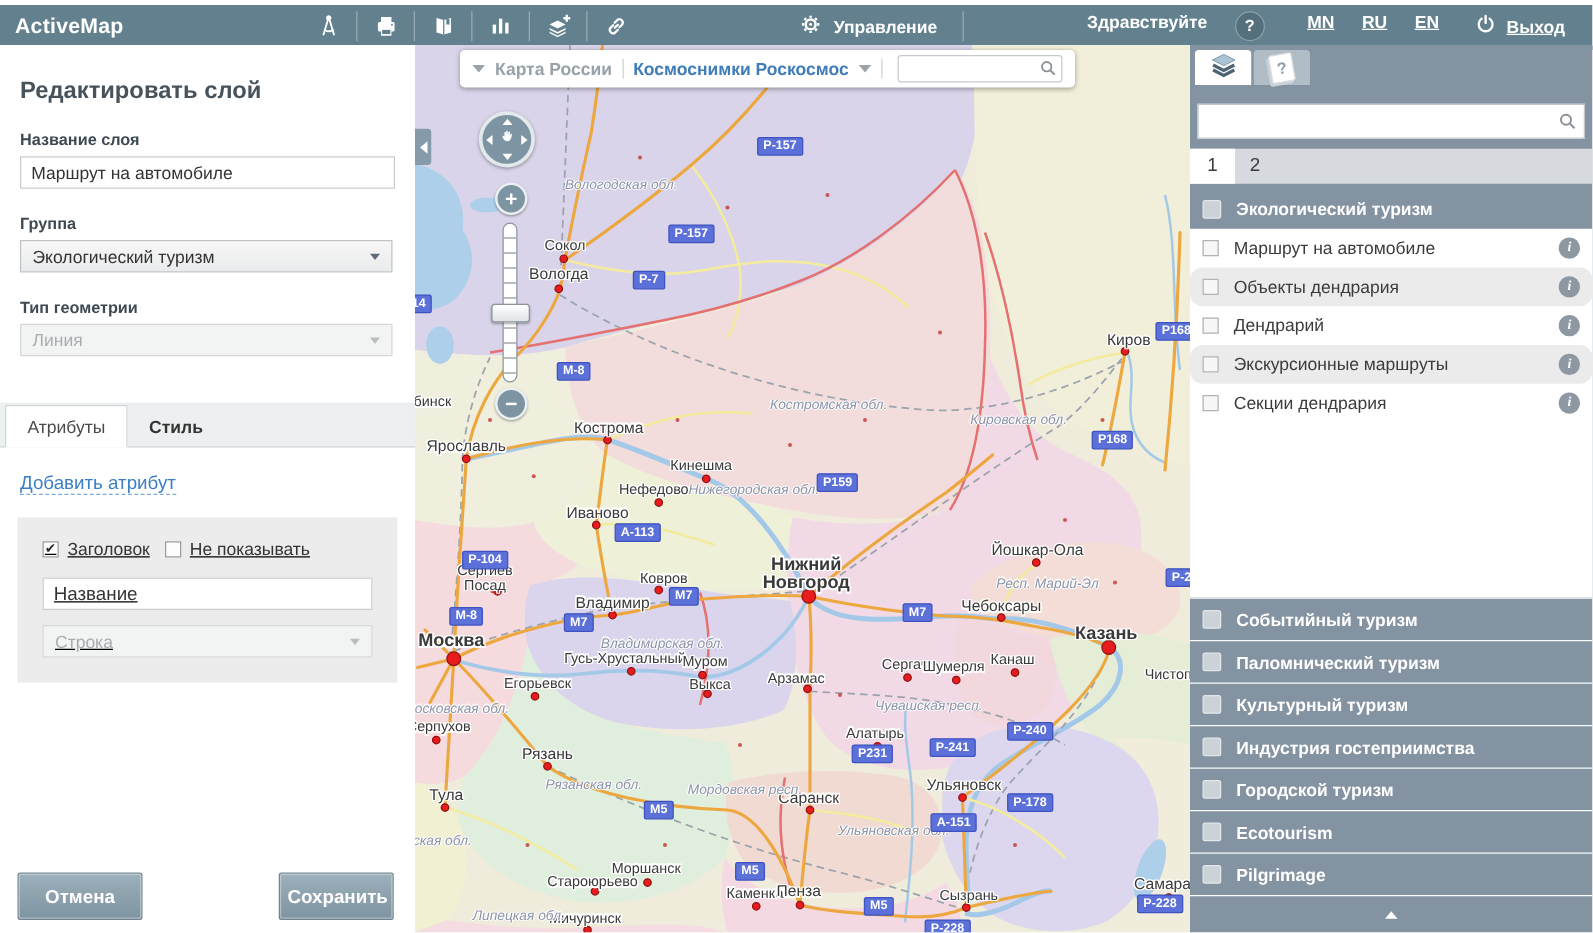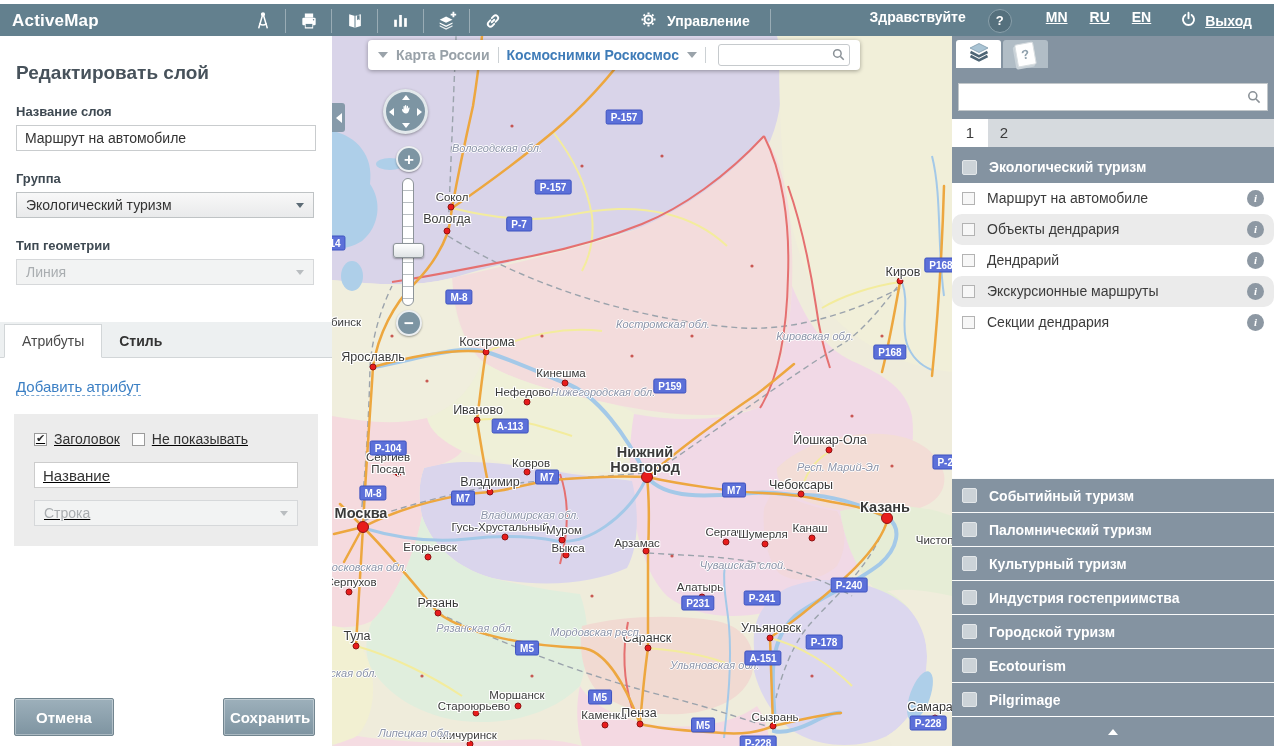--- a/index.html
+++ b/index.html
@@ -437,21 +437,21 @@
         <div class="city-label small" style="left: 478px; top: 492px;">Канаш</div>
         <div class="city-label small" style="left: 612px; top: 504px;">Чистополь</div>
         <div class="city-label small" style="left: 6px; top: 286px;">Рыбинск</div>
         <div class="region-label" style="left: 165px; top: 112px;">Вологодская обл.</div>
         <div class="region-label" style="left: 331px; top: 288px;">Костромская обл.</div>
         <div class="region-label" style="left: 483px; top: 300px;">Кировская обл.</div>
         <div class="region-label" style="left: 271px; top: 356px;">Нижегородская обл.</div>
         <div class="region-label" style="left: 198px; top: 479px;">Владимирская обл.</div>
         <div class="region-label" style="left: 33px; top: 531px;">Московская обл.</div>
         <div class="region-label" style="left: 506px; top: 431px;">Респ. Марий-Эл</div>
-        <div class="region-label" style="left: 411px; top: 529px;">Чувашская слой.</div>
+        <div class="region-label" style="left: 411px; top: 529px;">Чувашская респ.</div>
         <div class="region-label" style="left: 143px; top: 592px;">Рязанская обл.</div>
         <div class="region-label" style="left: 264px; top: 596px;">Мордовская респ.</div>
         <div class="region-label" style="left: 383px; top: 629px;">Ульяновская обл.</div>
         <div class="region-label" style="left: 83px; top: 697px;">Липецкая обл.</div>
         <div class="region-label" style="left: 10px; top: 637px;">Тульская обл.</div>
         <div class="road-badge" style="left: 292px; top: 81px;">Р-157</div>
         <div class="road-badge" style="left: 221px; top: 151px;">Р-157</div>
         <div class="road-badge" style="left: 187px; top: 188px;">Р-7</div>
         <div class="road-badge" style="left: 127px; top: 261px;">М-8</div>
         <div class="road-badge" style="left: 609px; top: 229px;">Р168</div>
@@ -463,21 +463,21 @@
         <div class="road-badge" style="left: 215px; top: 441px;">М7</div>
         <div class="road-badge" style="left: 131px; top: 462px;">М7</div>
         <div class="road-badge" style="left: 402px; top: 454px;">М7</div>
         <div class="road-badge" style="left: 616px; top: 426px;">Р-24</div>
         <div class="road-badge" style="left: 3px; top: 207px;">14</div>
         <div class="road-badge" style="left: 195px; top: 612px;">М5</div>
         <div class="road-badge" style="left: 268px; top: 661px;">М5</div>
         <div class="road-badge" style="left: 371px; top: 689px;">М5</div>
         <div class="road-badge" style="left: 366px; top: 567px;">Р231</div>
         <div class="road-badge" style="left: 430px; top: 562px;">Р-241</div>
-        <div class="road-badge" style="left: 517px; top: 549px;">Р-240</div>
+        <div class="road-badge" style="left: 492px; top: 549px;">Р-240</div>
         <div class="road-badge" style="left: 492px; top: 606px;">Р-178</div>
         <div class="road-badge" style="left: 431px; top: 622px;">А-151</div>
         <div class="road-badge" style="left: 596px; top: 687px;">Р-228</div>
         <div class="road-badge" style="left: 426px; top: 707px;">Р-228</div>
       </div>
 
     <div class="map-topbar">
       <span class="tb-arrow"></span>
       <span class="tb-base">Карта России</span>
       <span class="tb-sep"></span>

